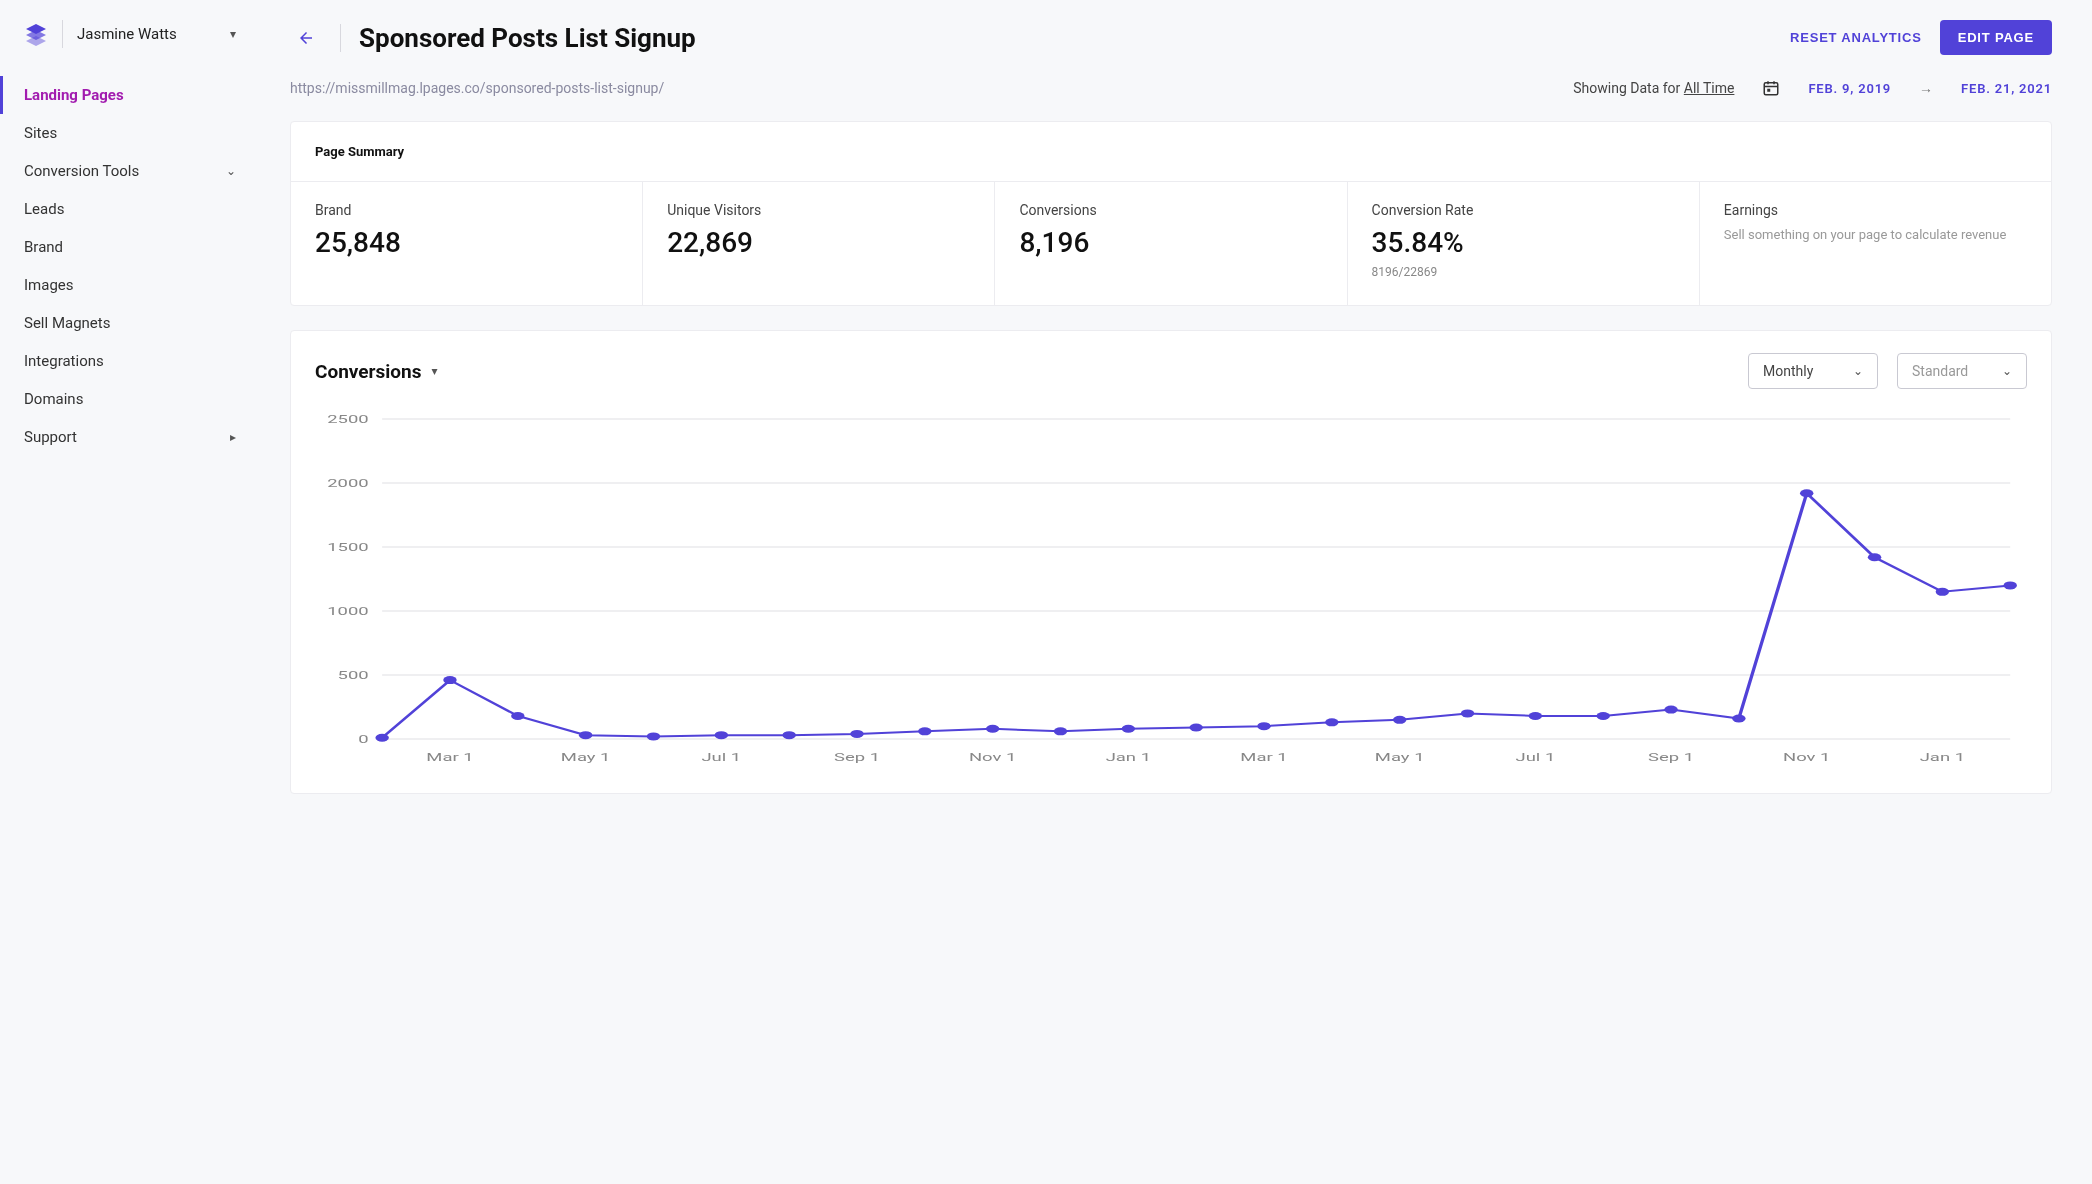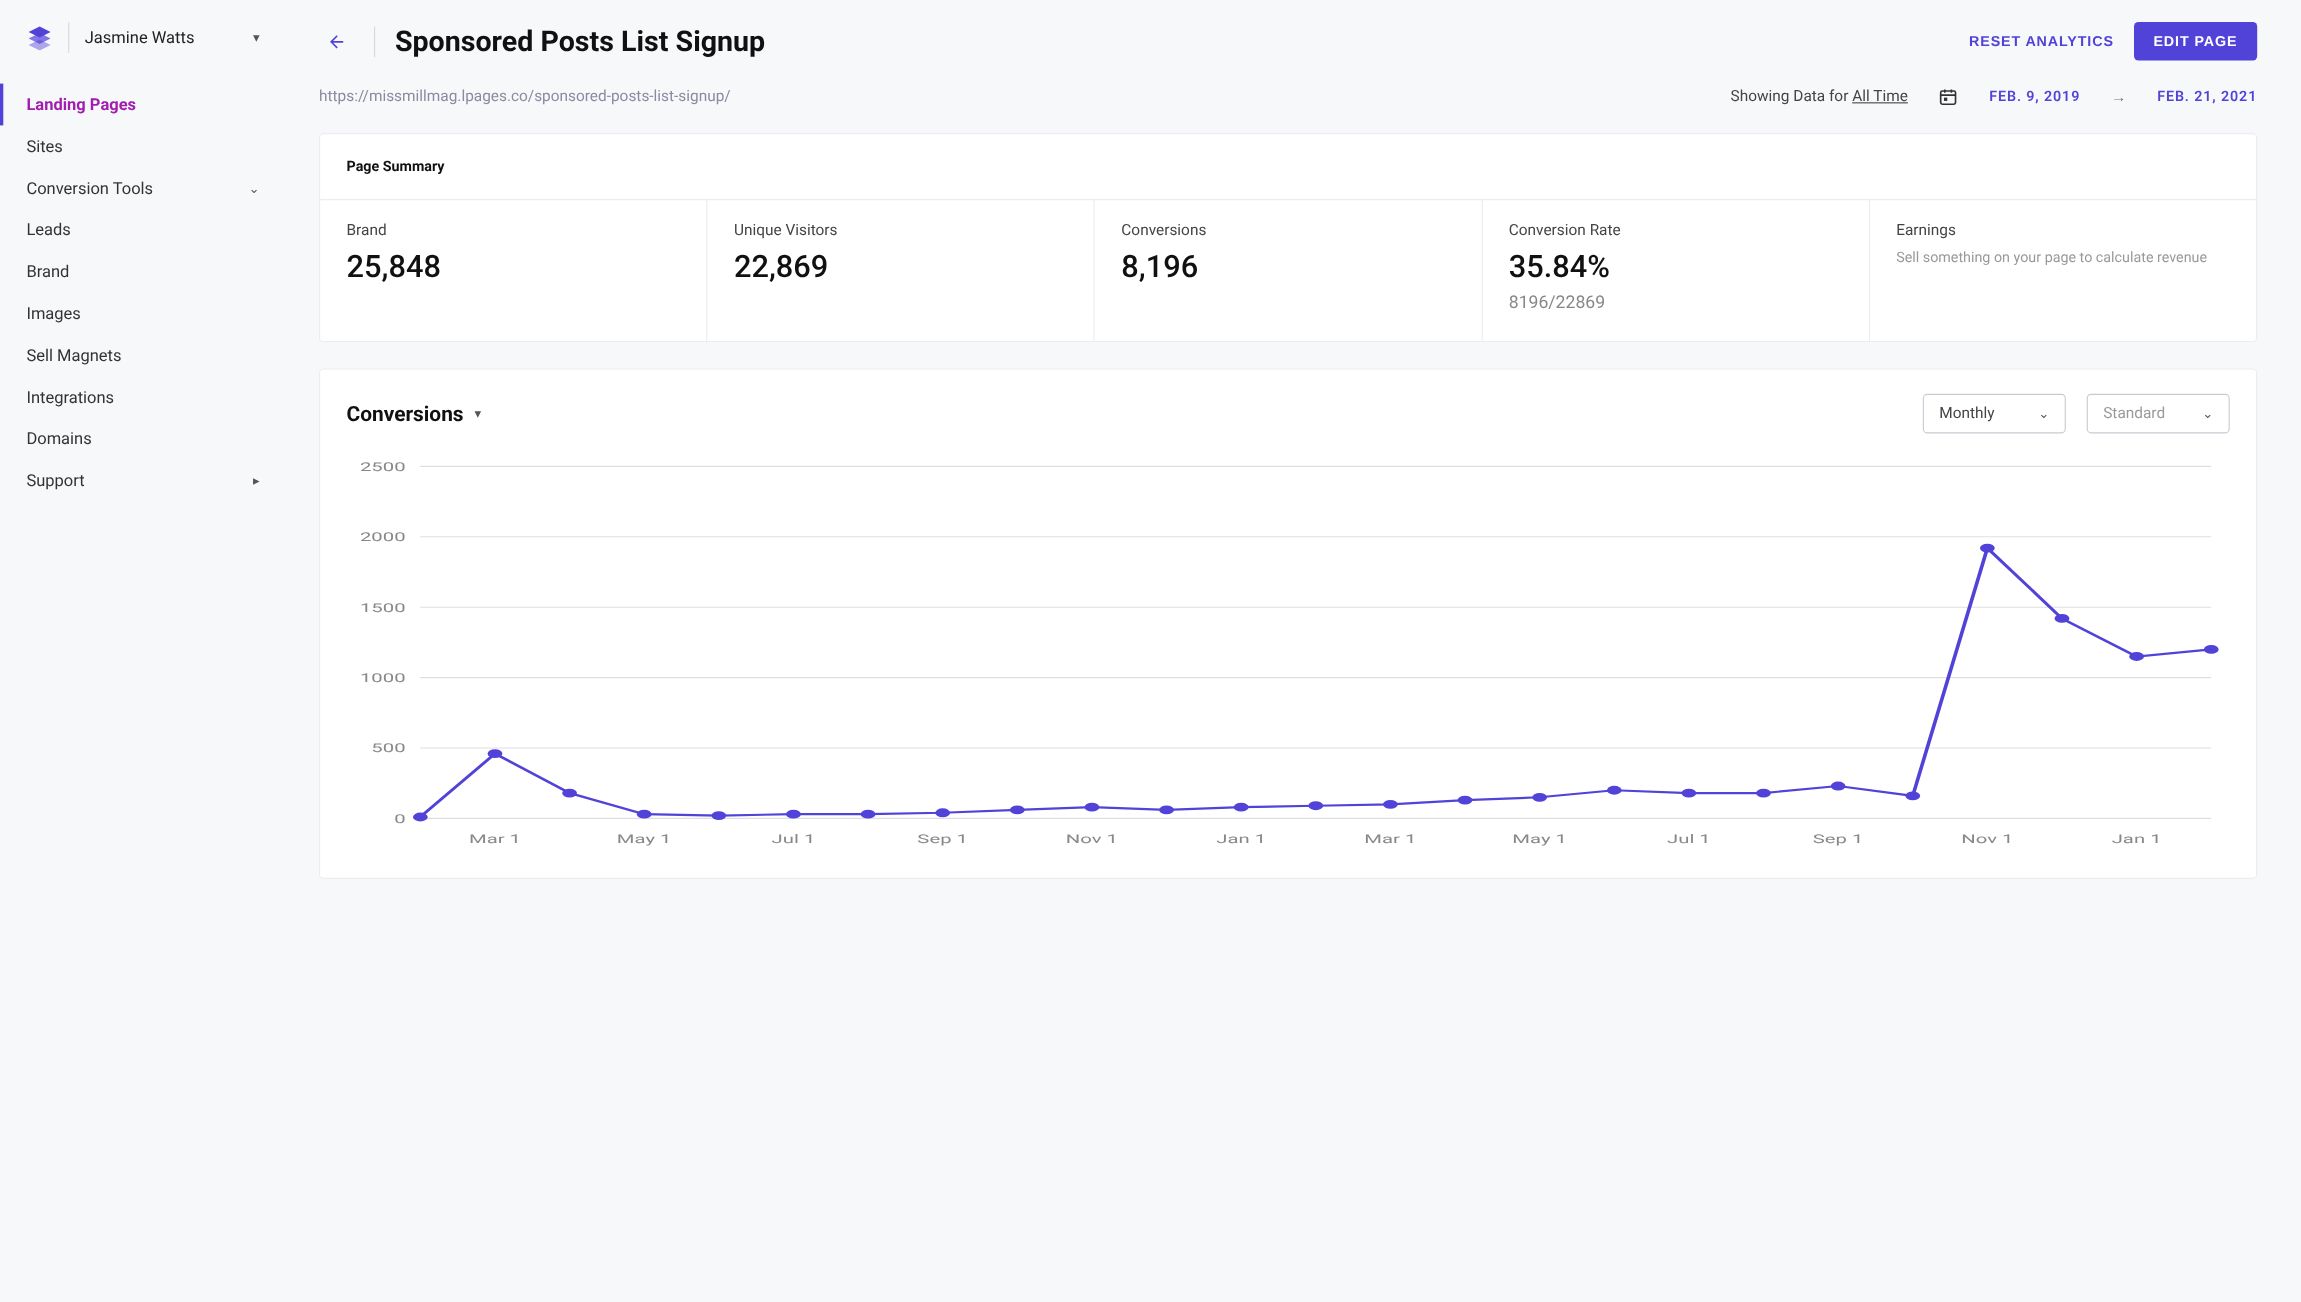--- a/index.html
+++ b/index.html
@@ -30,21 +30,21 @@
   .showing a { color:#444; text-decoration:underline; }
   .date-pill { color:#5142d8; font-size:13px; font-weight:600; letter-spacing:0.8px; }
   .arrow-sep { color:#777; }
   .card { background:#fff; border:1px solid #ececf0; border-radius:4px; margin-bottom:24px; }
   .card-title { font-size:13px; font-weight:700; padding:22px 24px; color:#111; }
   .summary-row { display:flex; border-top:1px solid #ececf0; }
   .summary-cell { flex:1; padding:20px 24px 26px 24px; border-right:1px solid #ececf0; }
   .summary-cell:last-child { border-right:none; }
   .summary-label { font-size:14px; color:#444; margin-bottom:8px; }
   .summary-value { font-size:28px; font-weight:500; color:#111; }
-  .summary-sub { font-size:16px; color:#888; margin-top:6px; }
+  .summary-sub { font-size:12px; color:#888; margin-top:6px; }
   .summary-desc { font-size:13px; color:#999; margin-top:4px; line-height:1.4; }
   .chart-header { display:flex; align-items:center; justify-content:space-between; padding:22px 24px 10px 24px; }
   .chart-title-wrap { display:flex; align-items:center; gap:10px; }
   .chart-title { font-size:19px; font-weight:700; color:#111; }
   .selects { display:flex; gap:19px; }
   .select-box { border:1px solid #c9c9d2; border-radius:4px; padding:9px 14px; font-size:14px; color:#444; min-width:130px; display:flex; align-items:center; justify-content:space-between; cursor:pointer; background:#fff; }
   .select-box.muted { color:#999; }
   .chart-area { padding: 10px 24px 24px 24px; }
   svg.linechart { width:100%; height:360px; display:block; }
   .axis-text { font-size:11px; fill:#888; }

